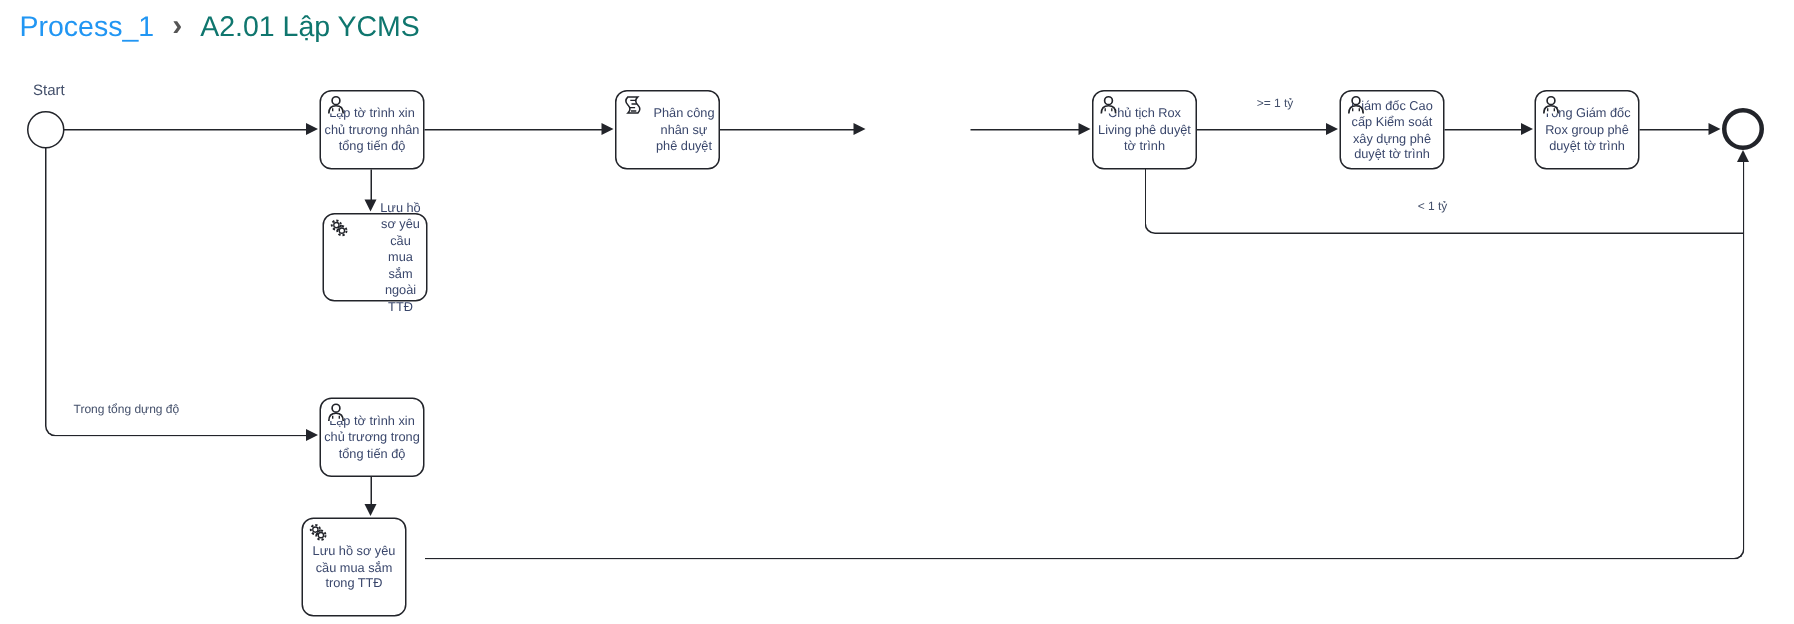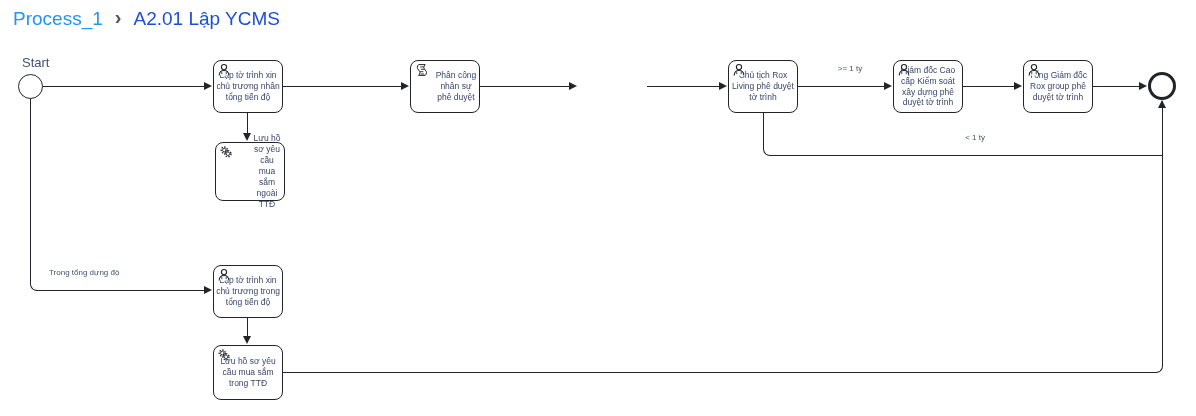--- a/index.html
+++ b/index.html
@@ -4,21 +4,21 @@
 <style>
   * { margin:0; padding:0; box-sizing:border-box; }
   html,body { background:#ffffff; }
   body { font-family:"Liberation Sans", sans-serif; }
   .stage { position:relative; width:1196px; height:416px; background:#fff; overflow:hidden; }
 
   
   .breadcrumb { position:absolute; left:13px; top:8px; display:flex; align-items:flex-start; gap:10px; font-size:19px; }
   .crumb-link { color:#2196f3; cursor:pointer; }
   .crumb-sep { color:#555; font-size:20px; line-height:1; padding:0 2px; font-weight:bold; transform:translateY(-1px); }
-  .crumb-current { color:#1d4ed8; }
+  .crumb-current { color:#0f766e; }
 
   
   .task { position:absolute; width:70px; border:1.5px solid #22242a; border-radius:8px; background:#fff;
           display:flex; align-items:center; justify-content:center; text-align:center;
           font-size:8.5px; line-height:1.28; color:#39466b; padding:3px 2px; }
   .task .node-icon { position:absolute; left:3px; top:2px; width:14px; height:14px; }
 
   .event-circle { position:absolute; border-radius:50%; background:#fff; }
   .start-event { left:18px; top:74px; width:25px; height:25px; border:1.7px solid #22242a; }
   .end-event { left:1148px; top:72px; width:28px; height:28px; border:3.2px solid #22242a; }
@@ -66,33 +66,33 @@
   <div class="edge h-line" style="left:963px; top:86px; width:52px;"></div>
   <div class="arr arr-r" style="left:1014px; top:82px;"></div>
 
   <div class="edge h-line" style="left:1093px; top:86px; width:47px;"></div>
   <div class="arr arr-r" style="left:1139px; top:82px;"></div>
 
   <div class="edge v-line" style="left:247px; top:113px; height:21px;"></div>
   <div class="arr arr-d" style="left:243px; top:133px;"></div>
 
   <div class="edge elbow-bl" style="left:763px; top:112px; width:399px; height:44px;"></div>
-  <div class="diagram-label" style="left:925px; top:133px; width:60px; text-align:right;">&lt; 1 tỷ</div>
+  <div class="diagram-label" style="left:925px; top:133px; width:60px; text-align:center;">&lt; 1 tỷ</div>
 
   <div class="edge elbow-br" style="left:283px; top:101px; width:880px; height:272px;"></div>
   <div class="arr arr-u" style="left:1158px; top:100px;"></div>
 
   <div class="edge elbow-bl" style="left:30px; top:98px; width:176px; height:193px;"></div>
   <div class="arr arr-r" style="left:204px; top:286px;"></div>
   <div class="diagram-label" style="left:49px; top:268px;">Trong tổng dựng độ</div>
 
   <div class="edge v-line" style="left:247px; top:318px; height:20px;"></div>
   <div class="arr arr-d" style="left:243px; top:336px;"></div>
 
-  <div class="diagram-label" style="left:22px; top:55px; font-size:13px;">Start</div>
+  <div class="diagram-label" style="left:22px; top:55px; font-size:10px;">Start</div>
   <div class="event-circle start-event"></div>
   <div class="event-circle end-event"></div>
 
   <div class="task" style="left:213px; top:60px; height:53px;">
     <svg class="node-icon" viewBox="0 0 14 14">
       <circle cx="7" cy="4.1" r="2.6" fill="#fff" stroke="#22242a" stroke-width="1.1"></circle>
       <path d="M2.2 12.6 C2.2 8.9 4.3 7.5 7 7.5 C9.7 7.5 11.8 8.9 11.8 12.6" fill="#fff" stroke="#22242a" stroke-width="1.1"></path>
       <path d="M4.8 9.1 L4.8 11.2 M9.2 9.1 L9.2 11.2" stroke="#22242a" stroke-width="0.9"></path>
     </svg>
     <span>Lập tờ trình xin chủ trương nhân tổng tiến độ</span>
@@ -148,21 +148,21 @@
 
   <div class="task" style="left:213px; top:265px; height:53px;">
     <svg class="node-icon" viewBox="0 0 14 14">
       <circle cx="7" cy="4.1" r="2.6" fill="#fff" stroke="#22242a" stroke-width="1.1"></circle>
       <path d="M2.2 12.6 C2.2 8.9 4.3 7.5 7 7.5 C9.7 7.5 11.8 8.9 11.8 12.6" fill="#fff" stroke="#22242a" stroke-width="1.1"></path>
       <path d="M4.8 9.1 L4.8 11.2 M9.2 9.1 L9.2 11.2" stroke="#22242a" stroke-width="0.9"></path>
     </svg>
     <span>Lập tờ trình xin chủ trương trong tổng tiến độ</span>
   </div>
 
-  <div class="task" style="left:213px; top:345px; height:55px;justify-content:center;">
+  <div class="task" style="left:201px; top:345px; height:66px;justify-content:center;">
     <svg class="node-icon" viewBox="0 0 16 16">
       <g fill="none" stroke="#22242a">
         <circle cx="6" cy="5.8" r="3.5" stroke-width="1.5" stroke-dasharray="1.7 1.5"></circle>
         <circle cx="6" cy="5.8" r="2" stroke-width="1"></circle>
         <circle cx="10.2" cy="10" r="3.5" stroke-width="1.5" stroke-dasharray="1.7 1.5"></circle>
         <circle cx="10.2" cy="10" r="2" stroke-width="1"></circle>
       </g>
     </svg>
     <span>Lưu hồ sơ yêu cầu mua sắm trong TTĐ</span>
   </div>

